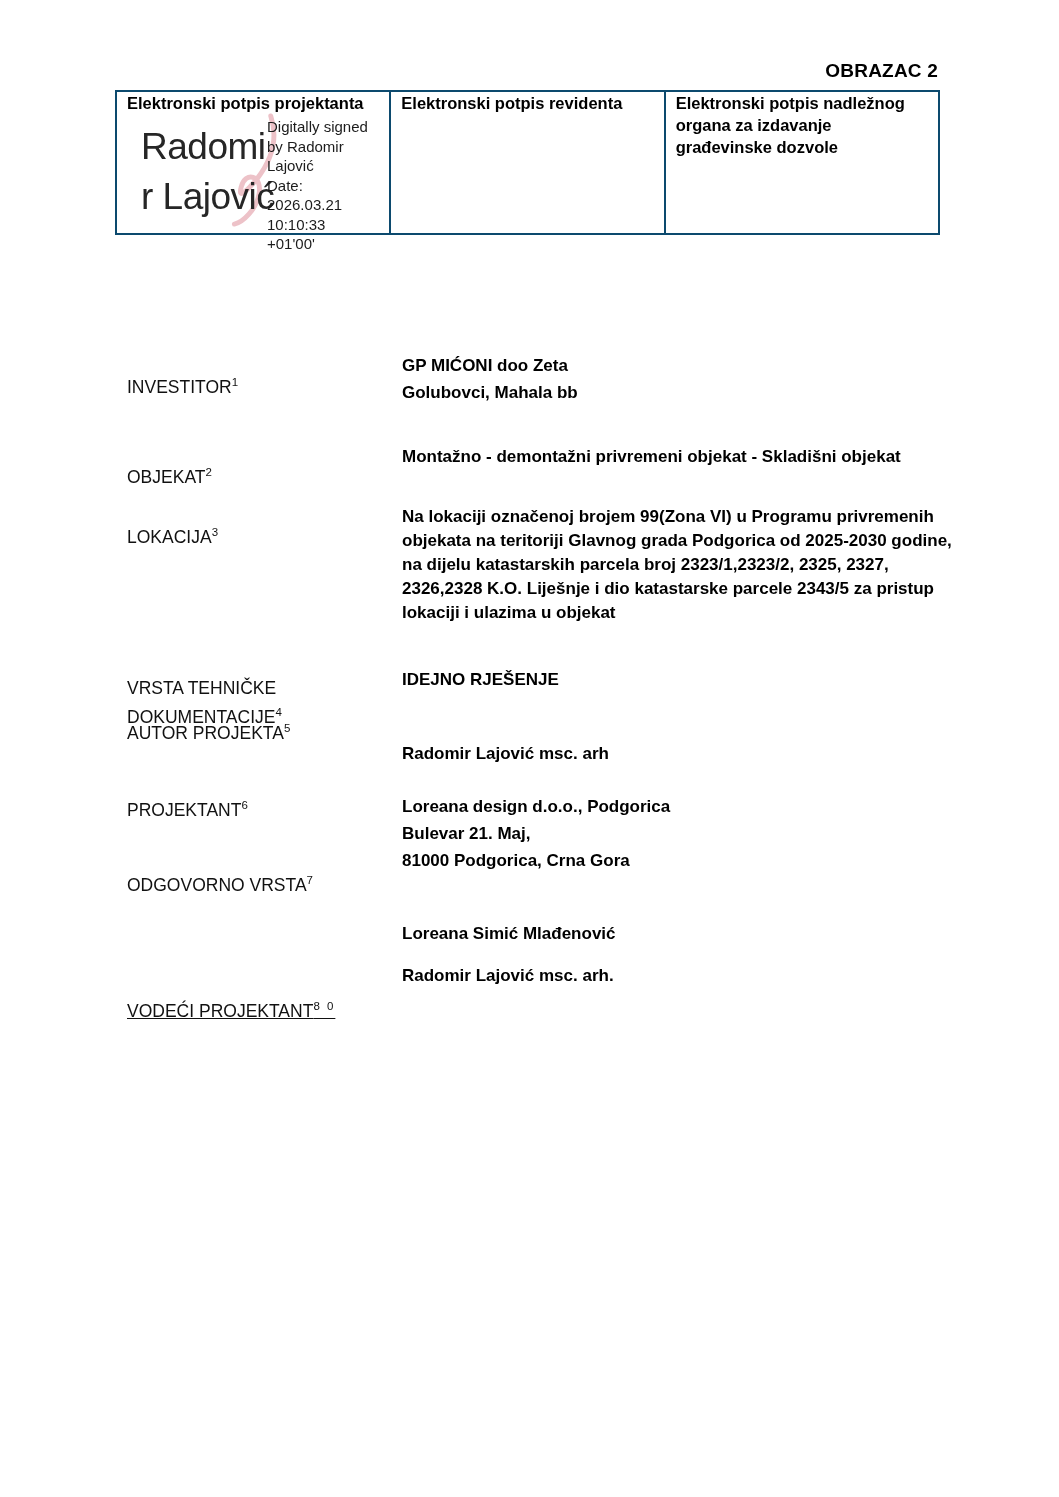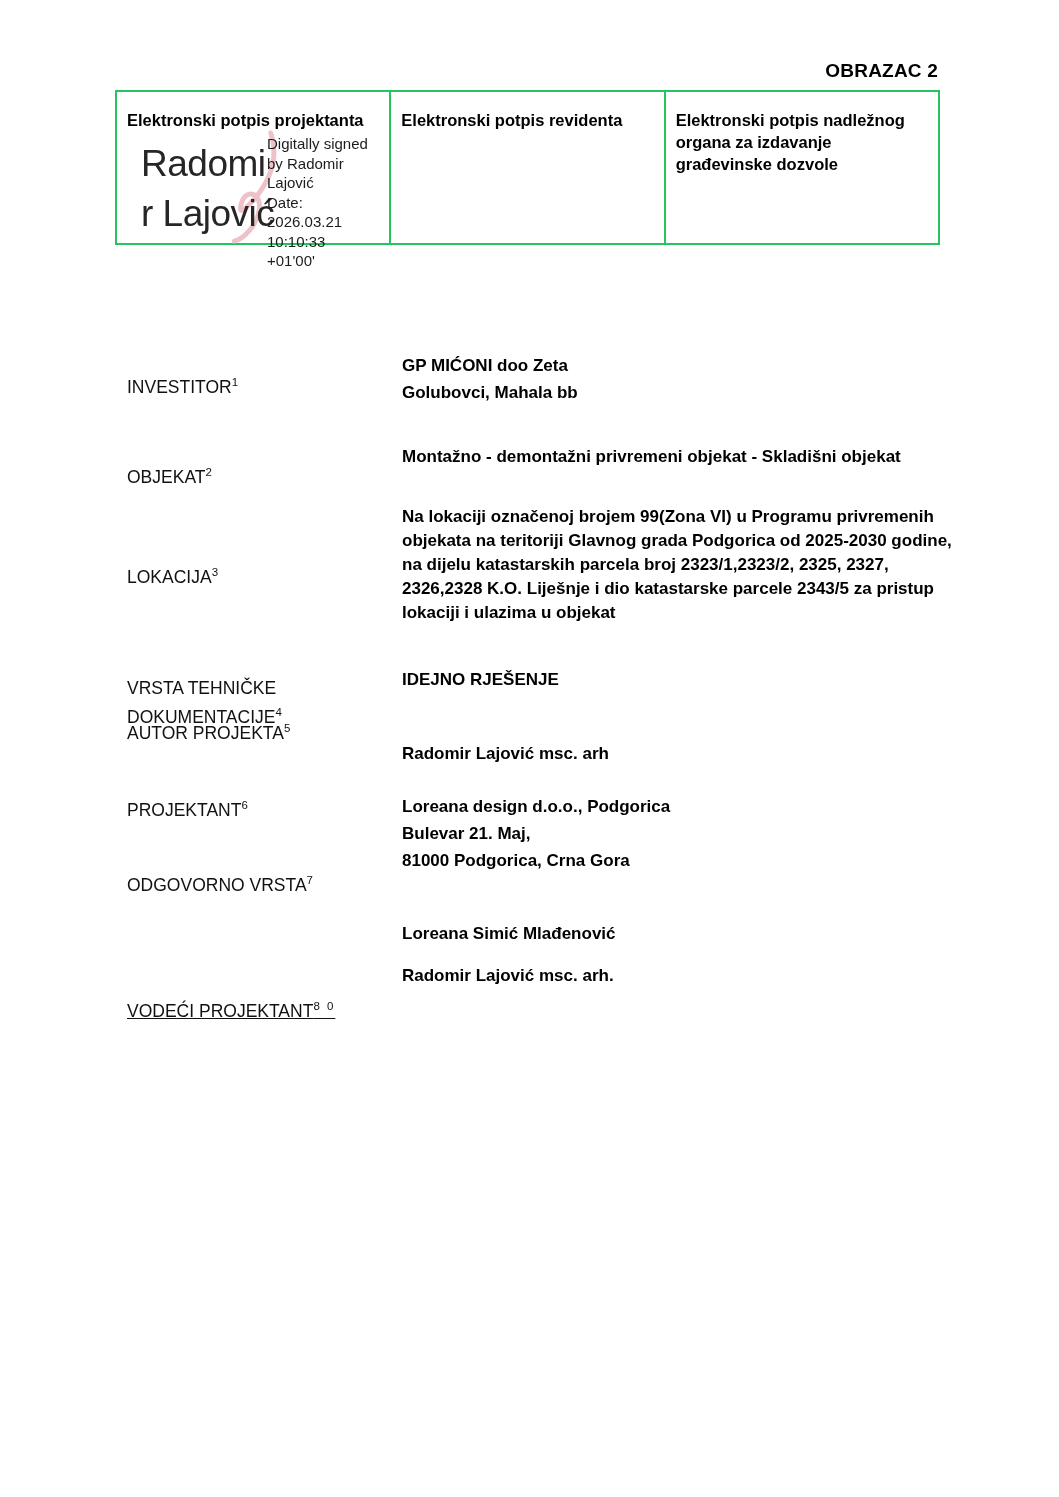--- a/index.html
+++ b/index.html
@@ -14,23 +14,23 @@
   .form-code {
     position: absolute; top: 60px; right: 121px;
     font-size: 19px; font-weight: 700; letter-spacing: 0.2px;
   }
   table.sig-table {
     position: absolute; left: 115px; top: 90px;
     width: 825px; height: 145px;
     border-collapse: collapse; table-layout: fixed;
   }
   table.sig-table td {
-    border: 2px solid #22c55e;
+    border: 2px solid #0c4a6e;
     vertical-align: top;
-    padding: 17px 12px 0 10px;
+    padding: 0 12px 0 10px;
     width: 33.33%;
   }
   .cell-header {
     font-size: 16.5px; font-weight: 700; line-height: 22px;
   }
   .sig-area { position: relative; height: 112px; }
   .sig-flourish {
     position: absolute; left: 100px; top: -2px;
     width: 60px; height: 118px;
   }
@@ -51,21 +51,21 @@
   }
   .field-label sup { font-size: 11.5px; }
   .f8 .field-label sup { letter-spacing: 2px; }
   .field-value {
     position: absolute; left: 402px; width: 578px;
     font-size: 17px; font-weight: 700; line-height: 27px;
     white-space: pre-line; color: #000;
   }
   .f1 .field-label { top: 370px; text-align: center; } .f1 .field-value { top: 352px; }
   .f2 .field-label { top: 460px; } .f2 .field-value { top: 443px; }
-  .f3 .field-label { top: 560px; text-align: center; } .f3 .field-value { top: 505px; line-height: 24px; width: 562px; }
+  .f3 .field-label { top: 520px; text-align: center; } .f3 .field-value { top: 505px; line-height: 24px; width: 562px; }
   .f4 .field-label { top: 628px; width: 250px; margin-top: 48px; } .f4 .field-value { top: 666px; }
   .f5 .field-label { top: 716px; } .f5 .field-value { top: 740px; }
   .f6 .field-label { top: 793px; } .f6 .field-value { top: 793px; }
   .f7 .field-label { top: 868px; } .f7 .field-value { top: 896px; margin-top: 24px; }
   .f8 .field-label { top: 994px; text-decoration: underline; } .f8 .field-value { top: 962px; }
 </style>
 </head>
 <body>
 
 <div class="form-code">OBRAZAC 2</div>

